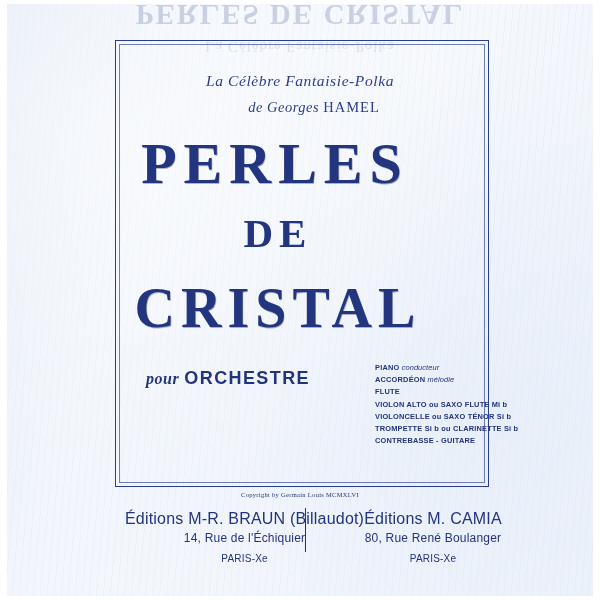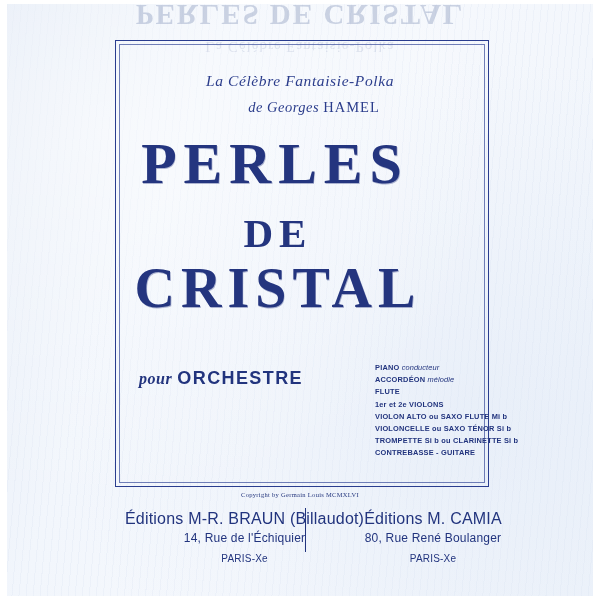--- a/index.html
+++ b/index.html
@@ -145,21 +145,21 @@
     padding-right: 6px;
     box-sizing: border-box;
     text-shadow: 0.6px 0.6px 0 rgba(36,53,127,0.35);
   }
   .title-2 {
     top: 205px;
     font-size: 41px;
     letter-spacing: 6px;
   }
   .title-3 {
-    top: 252px;
+    top: 272px;
     font-size: 56px;
     letter-spacing: 6px;
     text-shadow: 0.6px 0.6px 0 rgba(36,53,127,0.35);
   }
 
   
   .for-line {
     position: absolute;
     left: 132px;
     top: 364px;
@@ -168,20 +168,21 @@
     font-weight: bold;
     color: #22347e;
     letter-spacing: 0.5px;
   }
   .for-line .word-pour {
     font-family: "Liberation Serif", serif;
     font-style: italic;
     font-weight: bold;
     font-size: 16px;
     letter-spacing: 0.5px;
+    margin-left: 7px;
   }
   .for-line .word-orch {
     letter-spacing: 1.4px;
     font-size: 18px;
   }
 
   
   .instruments {
     position: absolute;
     left: 368px;
@@ -281,21 +282,20 @@
 
     <div class="for-line">
       <span class="word-pour">pour</span>
       <span class="word-orch">ORCHESTRE</span>
     </div>
 
     <div class="instruments">
         <div><span>PIANO </span><span class="ital">conducteur</span></div>
         <div><span>ACCORDÉON </span><span class="ital">mélodie</span></div>
         <div><span>FLUTE</span></div>
-        <div><span>1er et 2e VIOLONS</span></div>
         <div><span>VIOLON ALTO ou SAXO FLUTE Mi b</span></div>
         <div><span>VIOLONCELLE ou SAXO TÉNOR Si b</span></div>
         <div><span>TROMPETTE Si b ou CLARINETTE Si b</span></div>
         <div><span>CONTREBASSE - GUITARE</span></div>
       </div>
 
     <div class="copyright">Copyright by Germain Louis MCMXLVI</div>
 
     <div class="publishers">
       <div class="pub">

